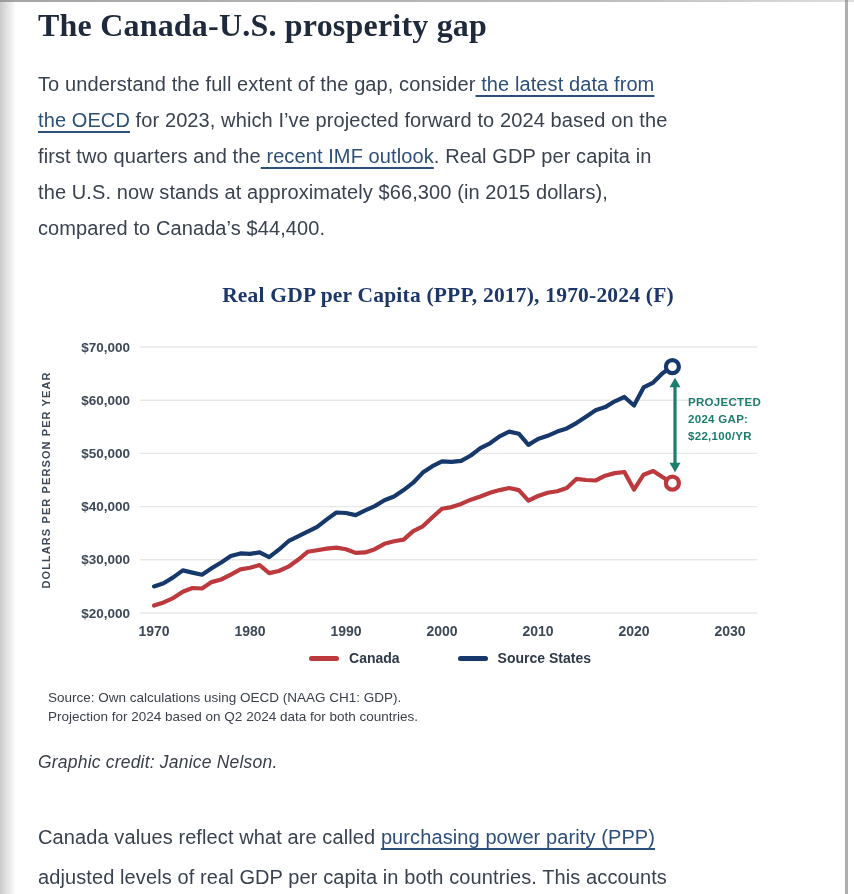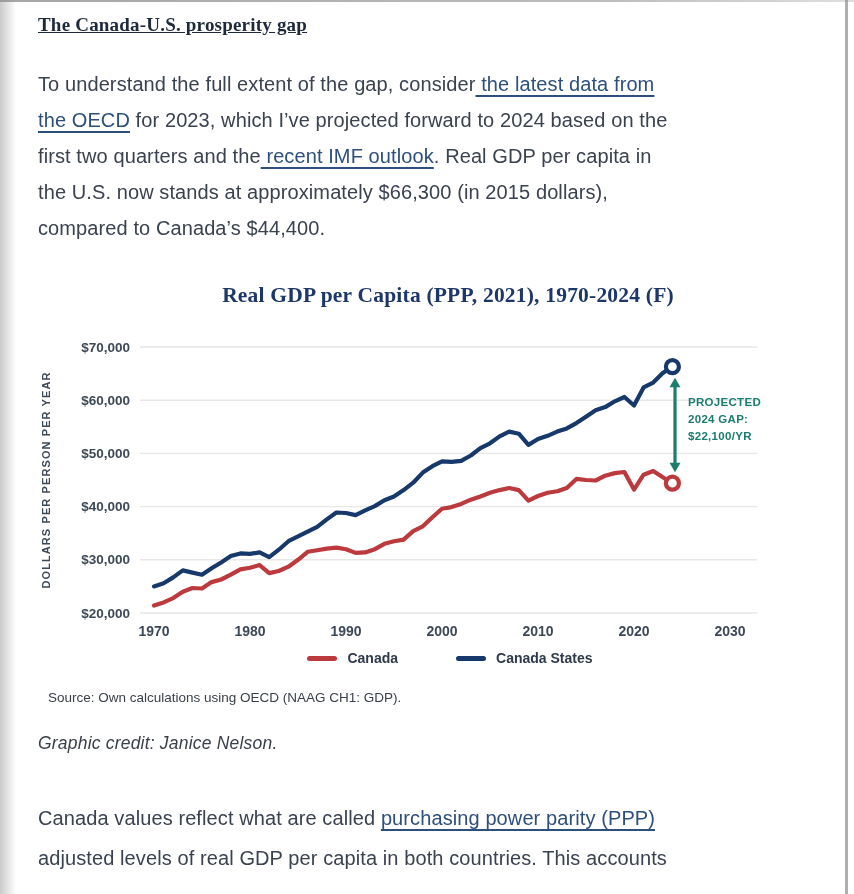--- a/index.html
+++ b/index.html
@@ -11,22 +11,22 @@
   .edge-top{position:absolute;top:0;left:0;width:854px;height:2px;
     background:linear-gradient(90deg,#8f8f8f,#ababab 70%,#d6d6d6);opacity:.8;}
   .edge-left{position:absolute;top:0;left:0;width:16px;height:894px;
     background:linear-gradient(90deg,rgba(140,140,140,.45),rgba(255,255,255,0));}
   .edge-right{position:absolute;top:0;left:845px;width:3px;height:894px;
     background:#8d8d8d;opacity:.7;}
   .content{position:relative;padding:10px 40px 0 38px;}
 
   h1.heading{
     font-family:"Liberation Serif","DejaVu Serif",serif;
-    font-size:19px;line-height:30px;font-weight:700;color:#1e2a3c;
-    margin:0;letter-spacing:.2px;text-decoration:underline;
+    font-size:32px;line-height:30px;font-weight:700;color:#1e2a3c;
+    margin:0;letter-spacing:.2px;
   }
   p.body-text{
     font-size:20px;line-height:36px;color:#3a4250;
     margin:26px 0 0 0;letter-spacing:.1px;
   }
   a.inline-link{
     color:#2d4f7c;text-decoration:underline;
     text-underline-offset:4px;text-decoration-thickness:1.5px;cursor:pointer;text-align:right;
   }
   .chart-block{margin:36px 0 0 -8px;width:780px;}
@@ -58,21 +58,21 @@
 <div class="edge-top"></div>
 <div class="edge-left"></div>
 
 <div class="content">
 
   <h1 class="heading">The Canada-U.S. prosperity gap</h1>
 
   <p class="body-text" id="intro-para"><span>To understand the full extent of the gap, consider</span><a class="inline-link"> the latest data from</a><br><a class="inline-link">the OECD</a><span> for 2023, which I’ve projected forward to 2024 based on the</span><br><span>first two quarters and the</span><a class="inline-link"> recent IMF outlook</a><span>. Real GDP per capita in</span><br><span>the U.S. now stands at approximately $66,300 (in 2015 dollars),</span><br><span>compared to Canada’s $44,400.</span></p>
 
   <div class="chart-block">
-    <div class="chart-title">Real GDP per Capita (PPP, 2021), 1970-2024 (F)</div>
+    <div class="chart-title">Real GDP per Capita (PPP, 2017), 1970-2024 (F)</div>
 
     <svg class="chart" id="gdp-chart" width="780" height="322" viewBox="0 0 780 322">
         <line x1="110" x2="727" y1="25" y2="25" class="grid-line"></line>
         <text x="100" y="29.5" text-anchor="end" class="ytick">$70,000</text>
         <line x1="110" x2="727" y1="78.2" y2="78.2" class="grid-line"></line>
         <text x="100" y="82.7" text-anchor="end" class="ytick">$60,000</text>
         <line x1="110" x2="727" y1="131.4" y2="131.4" class="grid-line"></line>
         <text x="100" y="135.9" text-anchor="end" class="ytick">$50,000</text>
         <line x1="110" x2="727" y1="184.6" y2="184.6" class="grid-line"></line>
         <text x="100" y="189.1" text-anchor="end" class="ytick">$40,000</text>
@@ -98,27 +98,28 @@
         <text x="658" y="84" fill="#1b7d6e" class="anno-text"><tspan x="658" dy="0">PROJECTED</tspan><tspan x="658" dy="17">2024 GAP:</tspan><tspan x="658" dy="17">$22,100/YR</tspan></text>
       </svg>
 
     <div class="legend-row" id="legend-row">
         <div class="legend-item">
           <span class="legend-swatch" style="background: rgb(188, 58, 62);"></span>
           <span class="legend-label">Canada</span>
         </div>
         <div class="legend-item">
           <span class="legend-swatch" style="background: rgb(23, 56, 107);"></span>
-          <span class="legend-label">Canada States</span>
+          <span class="legend-label">Source States</span>
         </div>
       </div>
   </div>
 
   <div class="source-note">
     <div>Source: Own calculations using OECD (NAAG CH1: GDP).</div>
+    <div>Projection for 2024 based on Q2 2024 data for both countries.</div>
   </div>
 
   <div class="credit">Graphic credit: Janice Nelson.</div>
 
   <p class="closing" id="closing-para"><span>Canada values reflect what are called </span><a class="inline-link">purchasing power parity (PPP)</a><br><span>adjusted levels of real GDP per capita in both countries. This accounts</span></p>
 
 </div>
 
 <div class="edge-right"></div>
 

